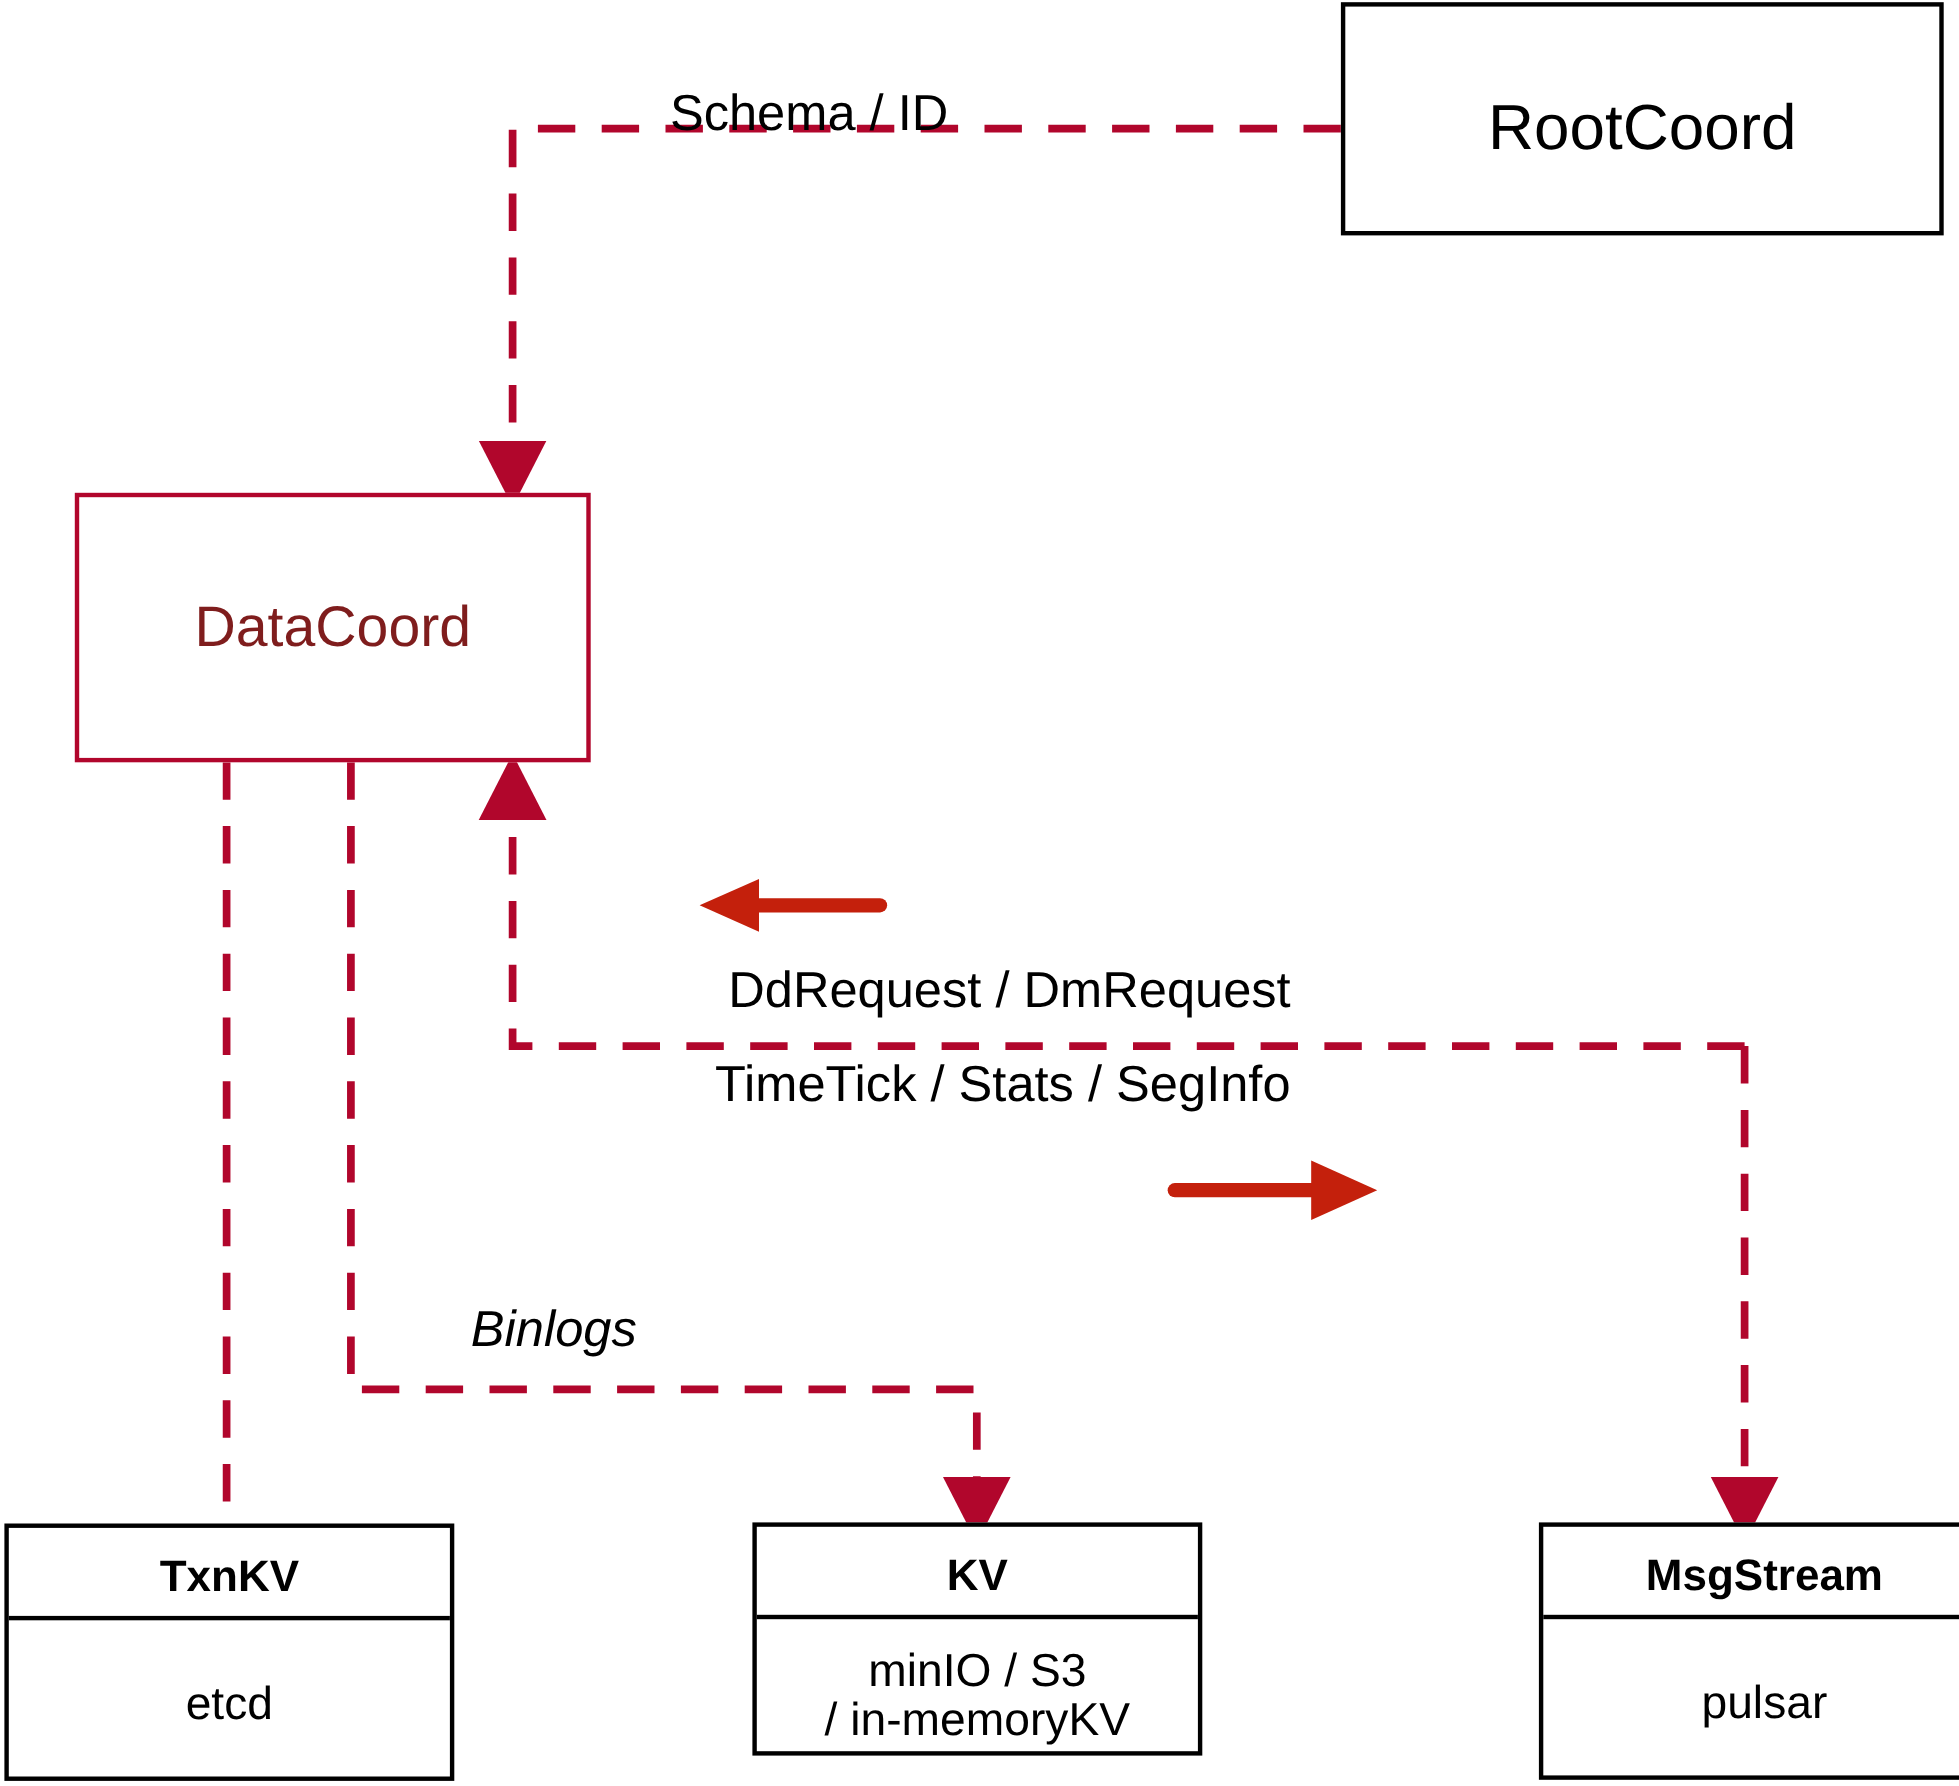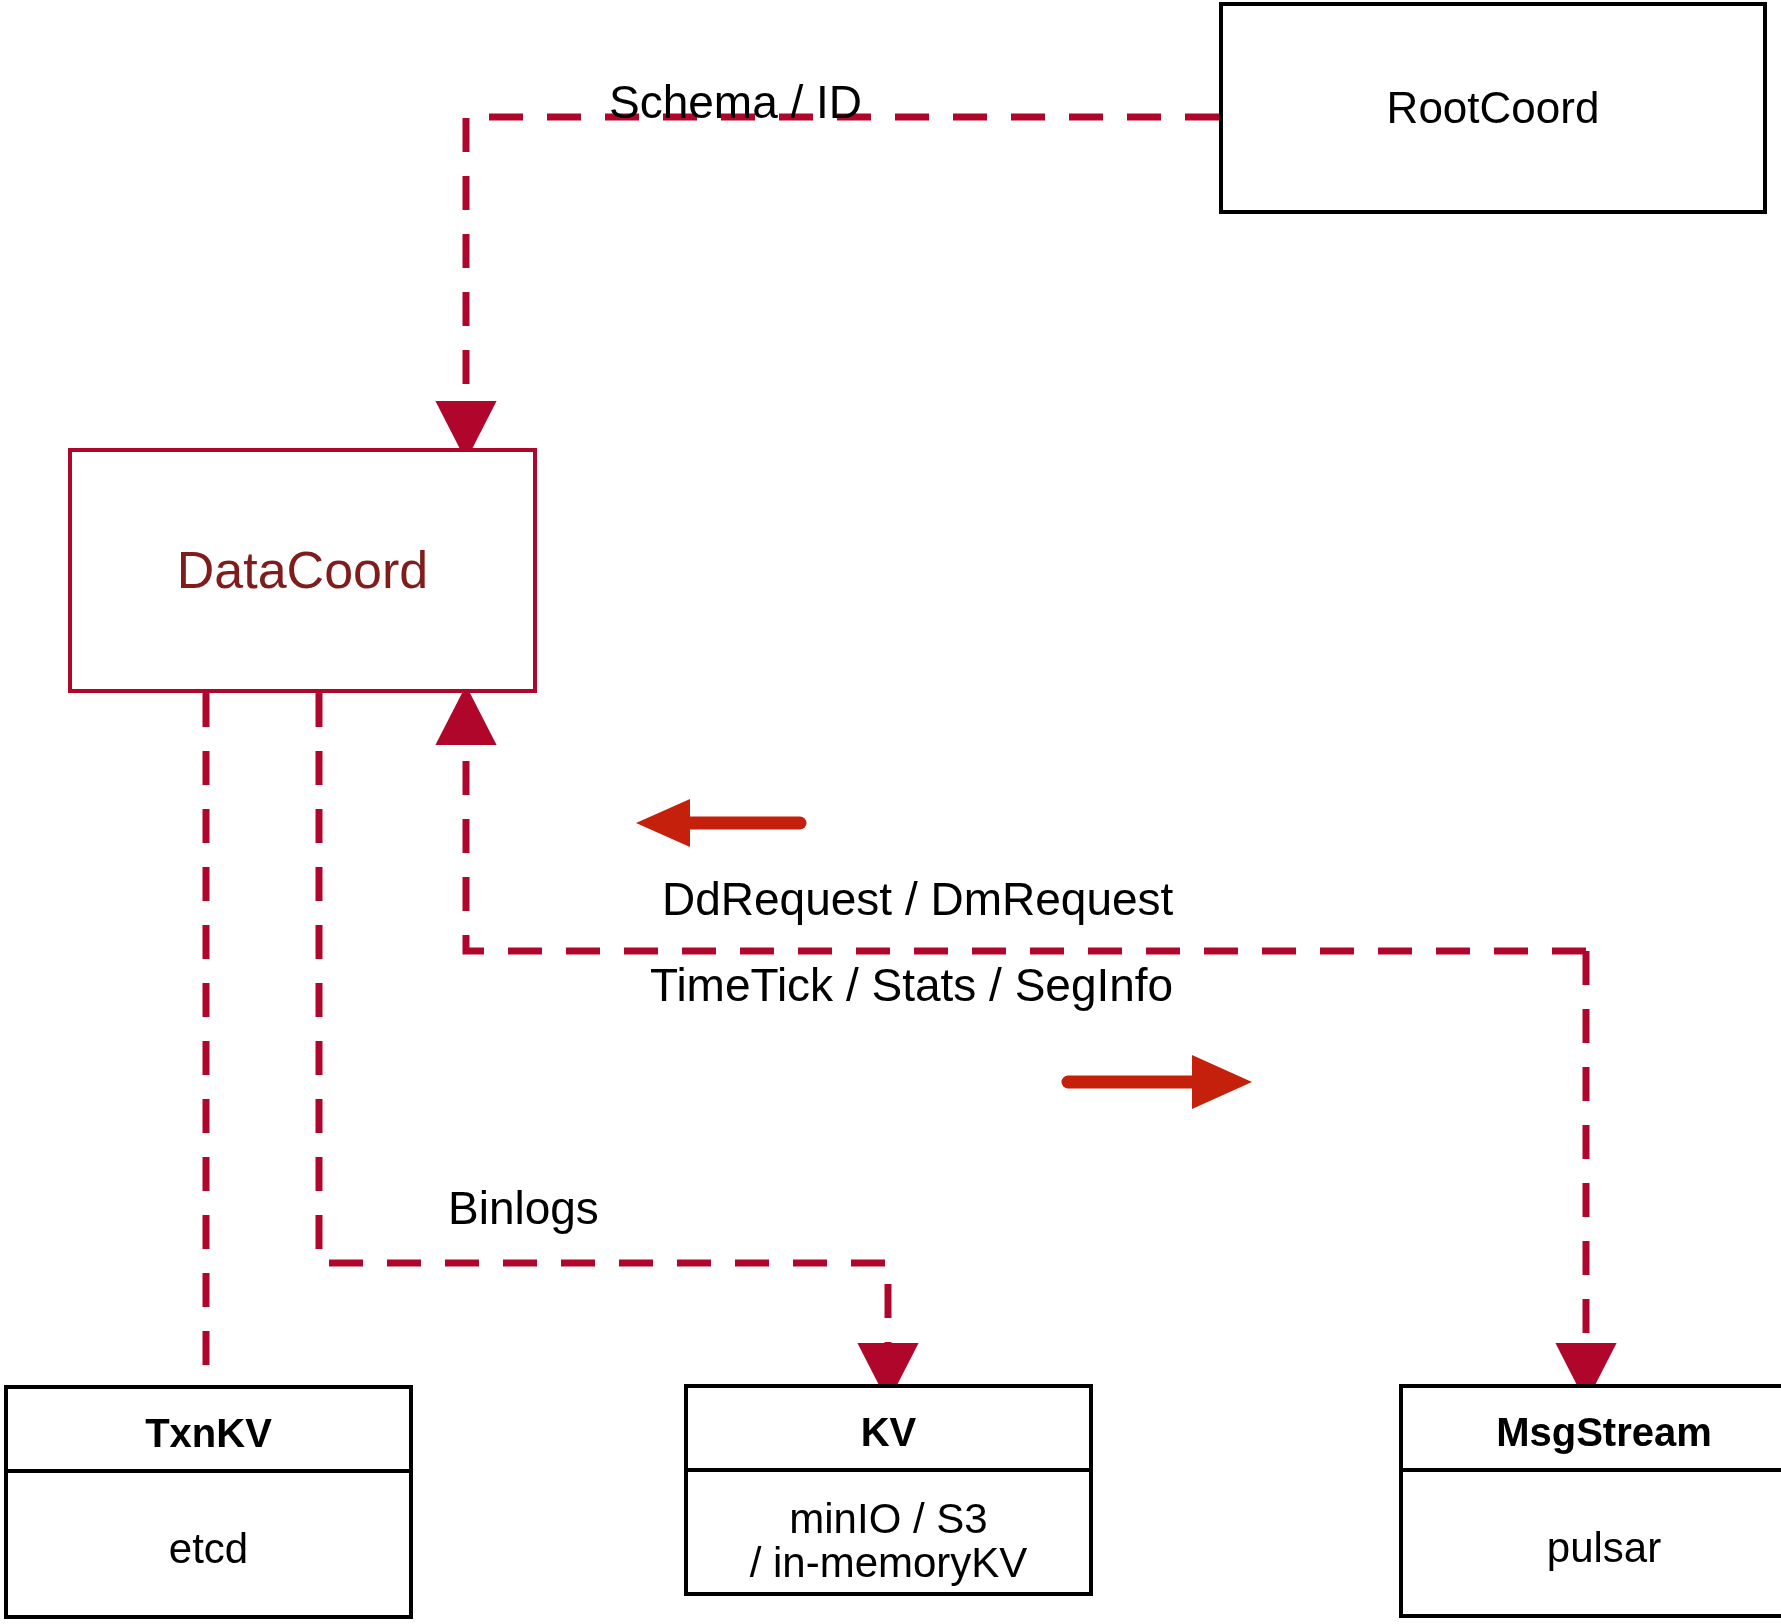--- a/index.html
+++ b/index.html
@@ -31,21 +31,21 @@
     border: 4px solid #000000;
   }
   .node-red {
     border: 4px solid #B1062C;
   }
   .node-title {
     position: absolute;
     left: 0;
     width: 100%;
     text-align: center;
-    font-size: 44px;
+    font-size: 58px;
     color: #000000;
     line-height: 1.1;
   }
   .node-title.bold { font-weight: bold; font-size: 40px; }
   .node-title.red { color: #7f1d1d; font-weight: normal; font-size: 52px; }
   .divider {
     position: absolute;
     left: 0;
     width: 100%;
     height: 4px;
@@ -127,15 +127,15 @@
     <div class="divider" style="top:80px;"></div>
     <div class="node-sub" style="top:133px;">pulsar</div>
   </div>
 
   <div class="edge-label" style="left:609px; top:44px;margin-top:35px;">Schema / ID</div>
 
   <div class="edge-label" style="left:662px; top:876px;">DdRequest / DmRequest</div>
 
   <div class="edge-label" style="left:650px; top:962px;">TimeTick / Stats / SegInfo</div>
 
-  <div class="edge-label" style="left:448px; top:1185px;">Binlogs</div>
+  <div class="edge-label" style="left:428px; top:1185px;font-style:italic;">Binlogs</div>
 
 </div>
 
 </body></html>

